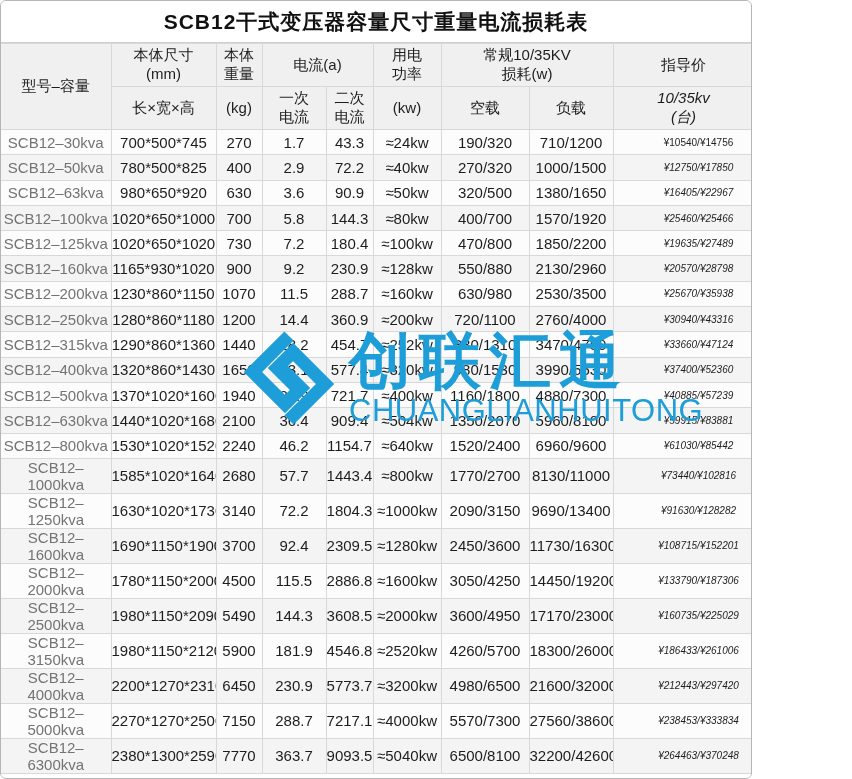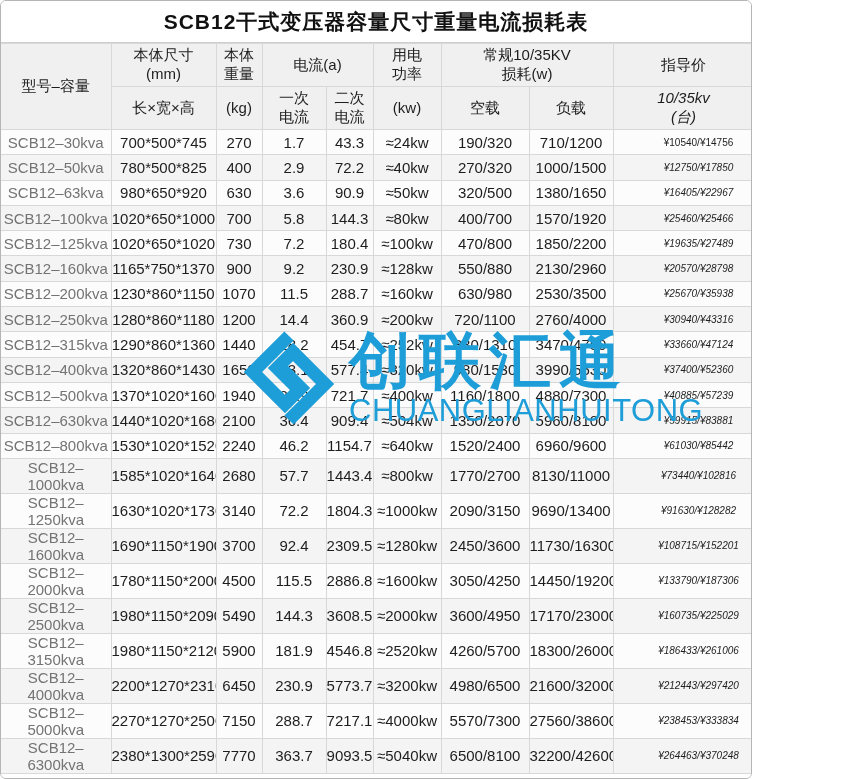--- a/index.html
+++ b/index.html
@@ -190,21 +190,21 @@
           <td>730</td>
           <td>7.2</td>
           <td>180.4</td>
           <td>≈100kw</td>
           <td>470/800</td>
           <td>1850/2200</td>
           <td class="price">¥19635/¥27489</td>
         </tr>
         <tr>
           <td class="model">SCB12–160kva</td>
-          <td>1165*750*1370</td>
+          <td>1165*930*1020</td>
           <td>900</td>
           <td>9.2</td>
           <td>230.9</td>
           <td>≈128kw</td>
           <td>550/880</td>
           <td>2130/2960</td>
           <td class="price">¥20570/¥28798</td>
         </tr>
         <tr>
           <td class="model">SCB12–200kva</td>

